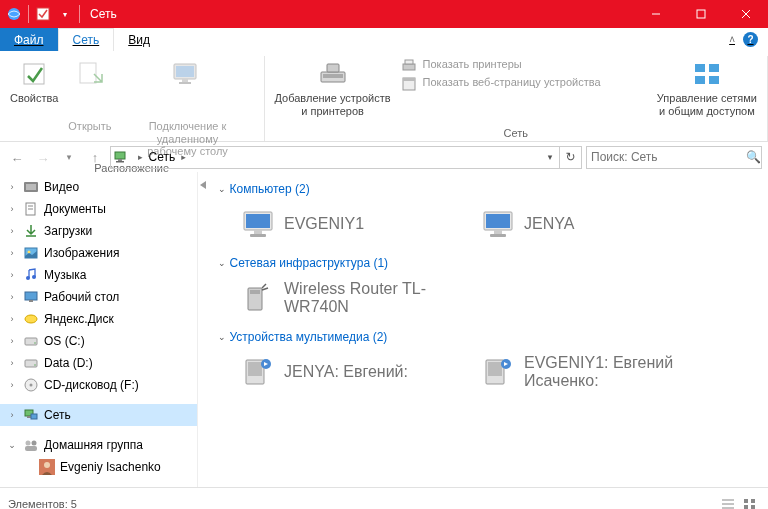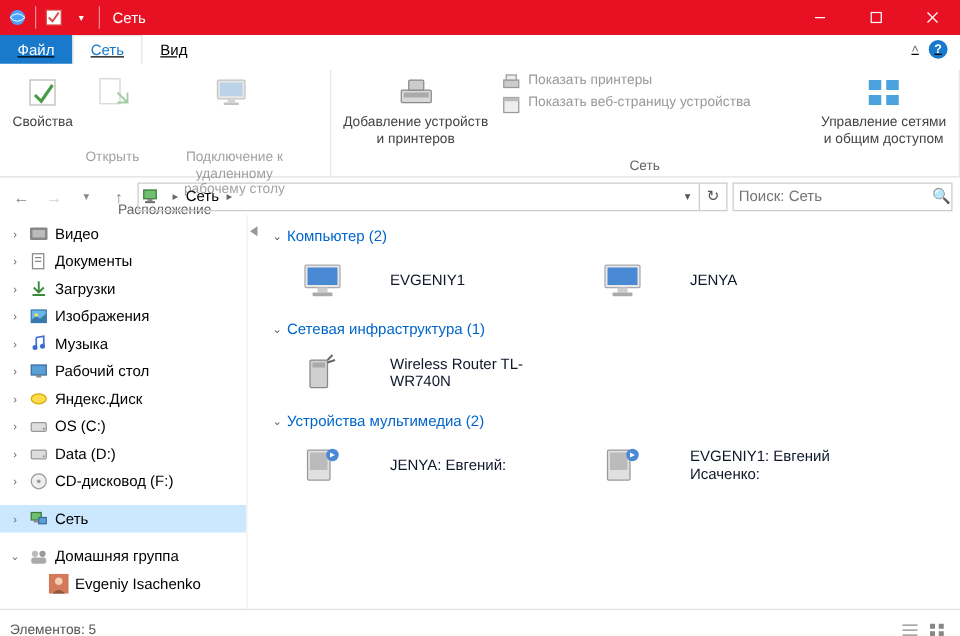--- a/index.html
+++ b/index.html
@@ -59,21 +59,21 @@
 .tree-sep { height: 8px; }
 
 .content { flex: 1; overflow-y: auto; padding: 6px 10px; }
 .resizer { width: 10px; display: flex; justify-content: center; padding-top: 10px; }
 .resizer .handle { width: 0; height: 0; border-left: 4px solid transparent; border-right: 4px solid transparent; border-bottom: 6px solid #999; transform: rotate(-90deg); }
 .section-head { display: flex; align-items: center; gap: 4px; color: #0066cc; font-size: 12px; padding: 4px 0; cursor: pointer; }
 .section-head .sarrow { font-size: 9px; color: #555; }
 .items-row { display: flex; flex-wrap: wrap; gap: 10px; padding: 4px 0 8px 20px; }
 .item { display: flex; align-items: center; gap: 8px; width: 230px; cursor: pointer; padding: 2px; }
 .item .iicon { width: 36px; height: 36px; display: flex; align-items: center; justify-content: center; }
-.item .ilabel { font-size: 12px; color: #0f172a; margin-left: 28px; }
+.item .ilabel { font-size: 16px; color: #737373; }
 
 .statusbar { height: 32px; border-top: 1px solid #e1e1e1; display: flex; align-items: center; padding: 0 8px; font-size: 11px; color: #555; }
 .statusbar .spacer { flex: 1; }
 .statusbar .view-icons { display: flex; gap: 2px; }
 .statusbar .vicon { width: 20px; height: 16px; border: 1px solid transparent; display: flex; align-items: center; justify-content: center; }
 
 
 svg { display: block; }
 </style>
 </head>

